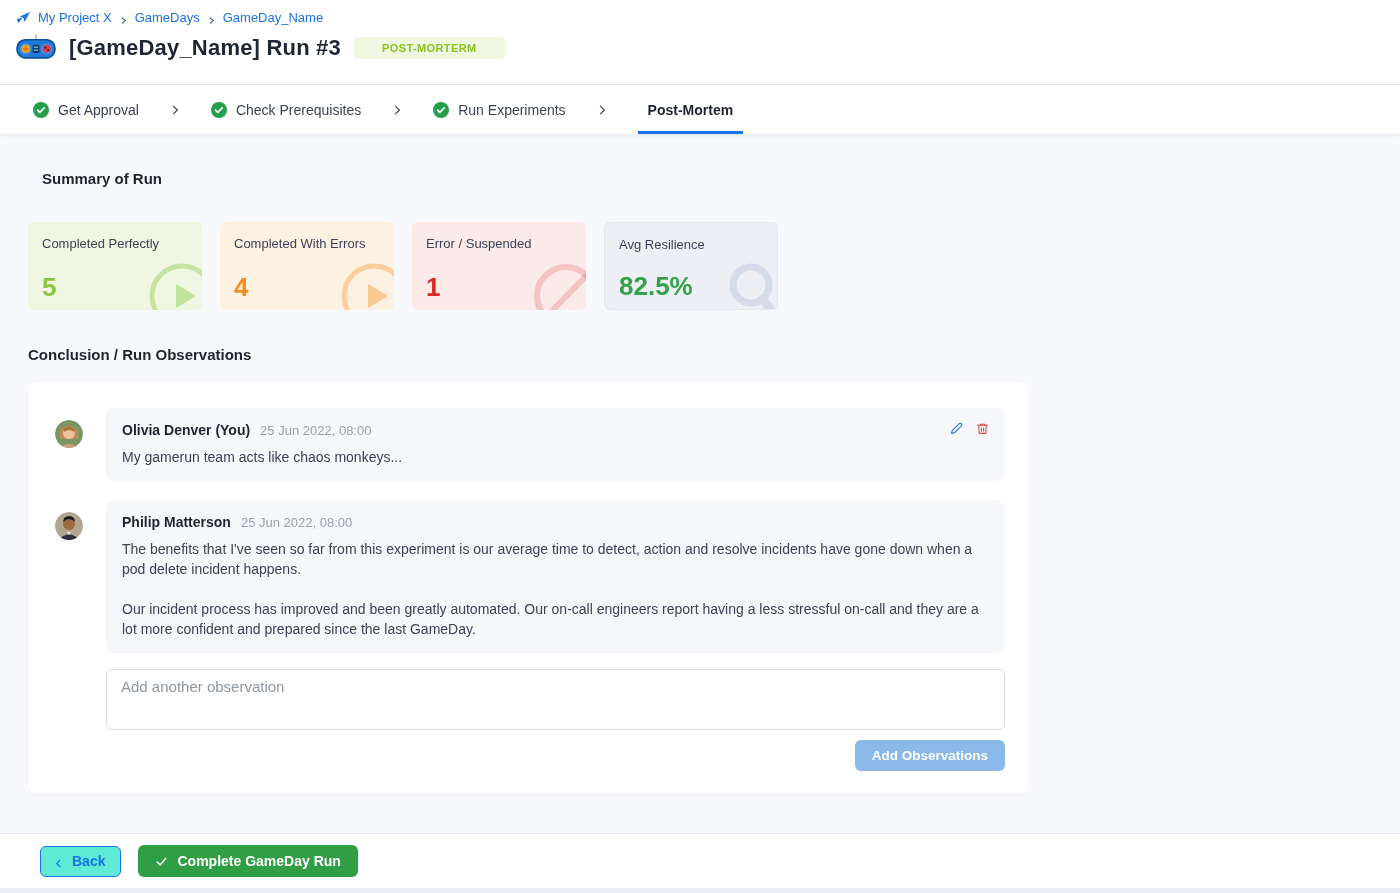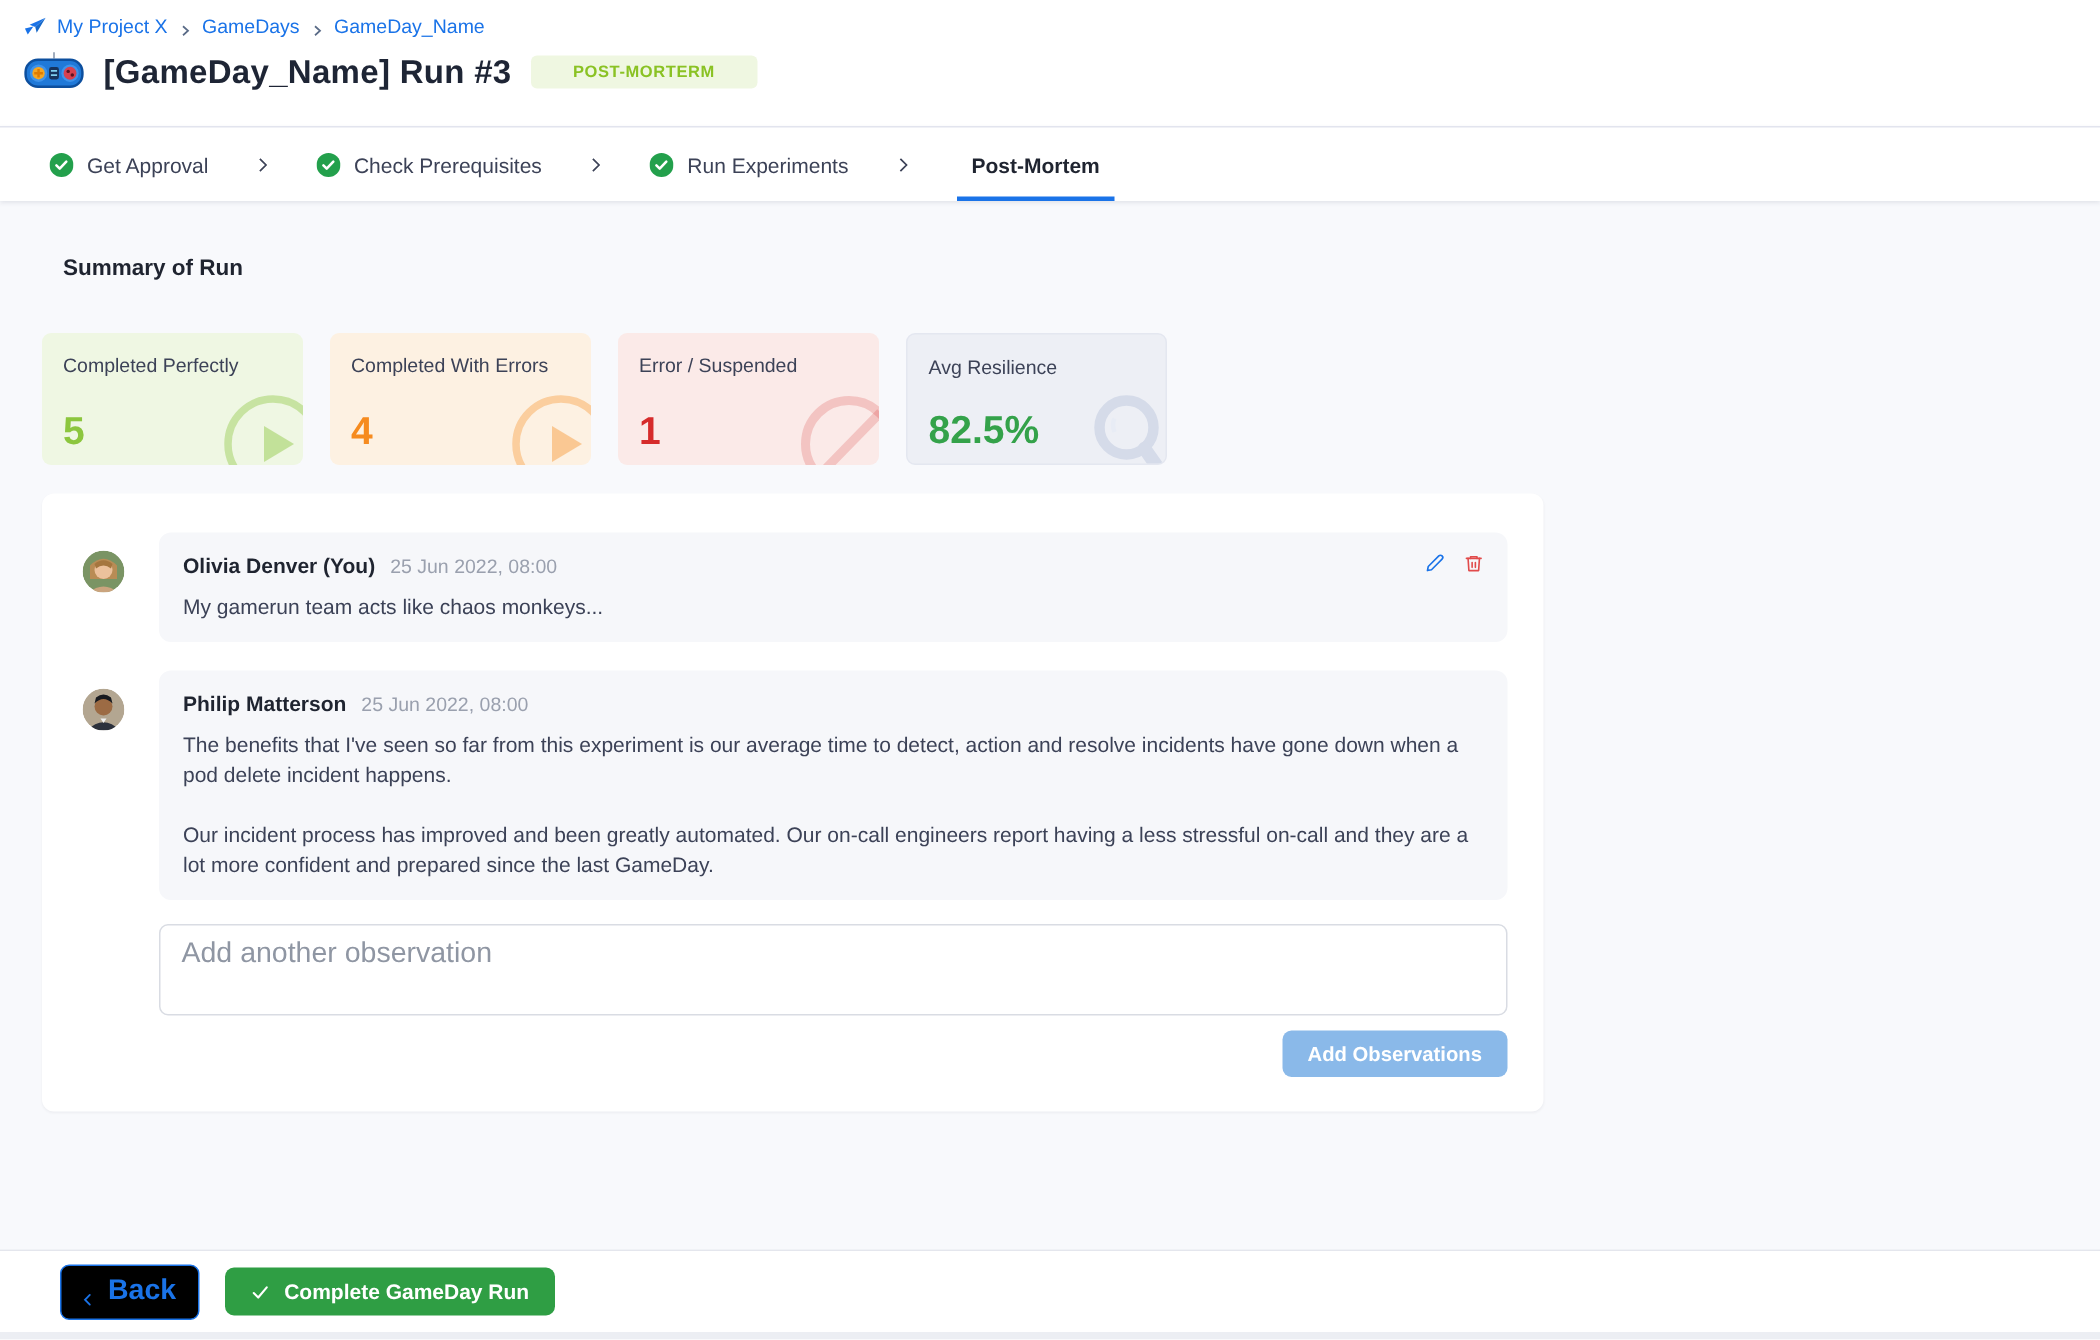--- a/index.html
+++ b/index.html
@@ -56,34 +56,34 @@
   .bubble-head { display:flex; align-items:baseline; gap:10px; }
   .author { font-size:14px; font-weight:bold; color:#1f2430; }
   .timestamp { font-size:13px; color:#9aa0ae; }
   .bubble-actions { margin-left:auto; display:flex; align-items:center; gap:13px; }
   .icon-btn { cursor:pointer; display:flex; align-items:center; }
   .comment-body { font-size:14px; color:#3c4257; line-height:20px; margin-top:9px; }
   .comment-body p + p { margin-top:20px; }
 
   .compose { margin-left:51px; margin-top:16px; }
   .obs-input { width:100%; height:61px; border:1px solid #d9dce3; border-radius:6px;
-    padding:8px 14px; font-family:"Liberation Sans", sans-serif; font-size:19px;
+    padding:8px 14px; font-family:"Liberation Sans", sans-serif; font-size:15px;
     color:#3c4257; resize:none; outline:none; display:block; background:#fff; }
   .obs-input::placeholder { color:#8f96a3; }
   .compose-actions { display:flex; justify-content:flex-end; margin-top:10px; }
   .add-obs-btn { background:#8ab9e9; color:#ffffff; border:none; border-radius:6px;
     font-family:"Liberation Sans", sans-serif; font-size:13.5px; font-weight:bold;
     padding:8px 17px; cursor:default; }
 
   
   .footer { height:55px; background:#fff; border-top:1px solid #e4e6ed;
     display:flex; align-items:center; padding-left:40px; gap:17px; }
-  .back-btn { display:flex; align-items:flex-end; gap:8px; background:#000000;
+  .back-btn { display:flex; align-items:flex-end; gap:8px; background:#5eead4;
     border:1px solid #1a73e8; color:#1a73e8; font-family:"Liberation Sans", sans-serif;
-    font-size:19px; font-weight:bold; border-radius:6px; padding:6px 15px 7px 12px; cursor:pointer; }
+    font-size:14px; font-weight:bold; border-radius:6px; padding:6px 15px 7px 12px; cursor:pointer; }
   .complete-btn { display:flex; align-items:center; gap:9px; background:#2f9e44;
     border:none; color:#fff; font-family:"Liberation Sans", sans-serif; font-size:14px;
     font-weight:bold; border-radius:6px; padding:8px 17px; cursor:pointer; }
   .bottom-strip { height:5px; background:#eceef3; }
 
   svg { display:block; }
 </style>
 </head>
 <body>
 
@@ -220,20 +220,21 @@
       <span class="watermark magnifier">
         <svg width="62" height="66" viewBox="0 0 62 66">
             <circle cx="28" cy="24" r="18" fill="none" stroke="#d5dbe9" stroke-width="7"></circle>
             <path d="M40 38 L54 58" stroke="#d5dbe9" stroke-width="9" stroke-linecap="round"></path>
             <path d="M20 18 q-2 4 0 9" stroke="#e8ecf5" stroke-width="3" fill="none"></path>
           </svg>
       </span>
     </div>
   </div>
 
+  <div class="section-heading h-conclusion">Conclusion / Run Observations</div>
 
   <div class="obs-card">
 
     <div class="comment">
       <span class="avatar">
         <svg width="28" height="28" viewBox="0 0 28 28">
             <circle cx="14" cy="14" r="14" fill="#7a9464"></circle>
             <path d="M5 10 q9-9 18 0 v9 h-18 Z" fill="#b98c55"></path>
             <circle cx="14" cy="13" r="6" fill="#ecc19c"></circle>
             <path d="M8 9 q6-5 12 0 l-1 3 q-5-4-10 0 Z" fill="#a5763f"></path>

